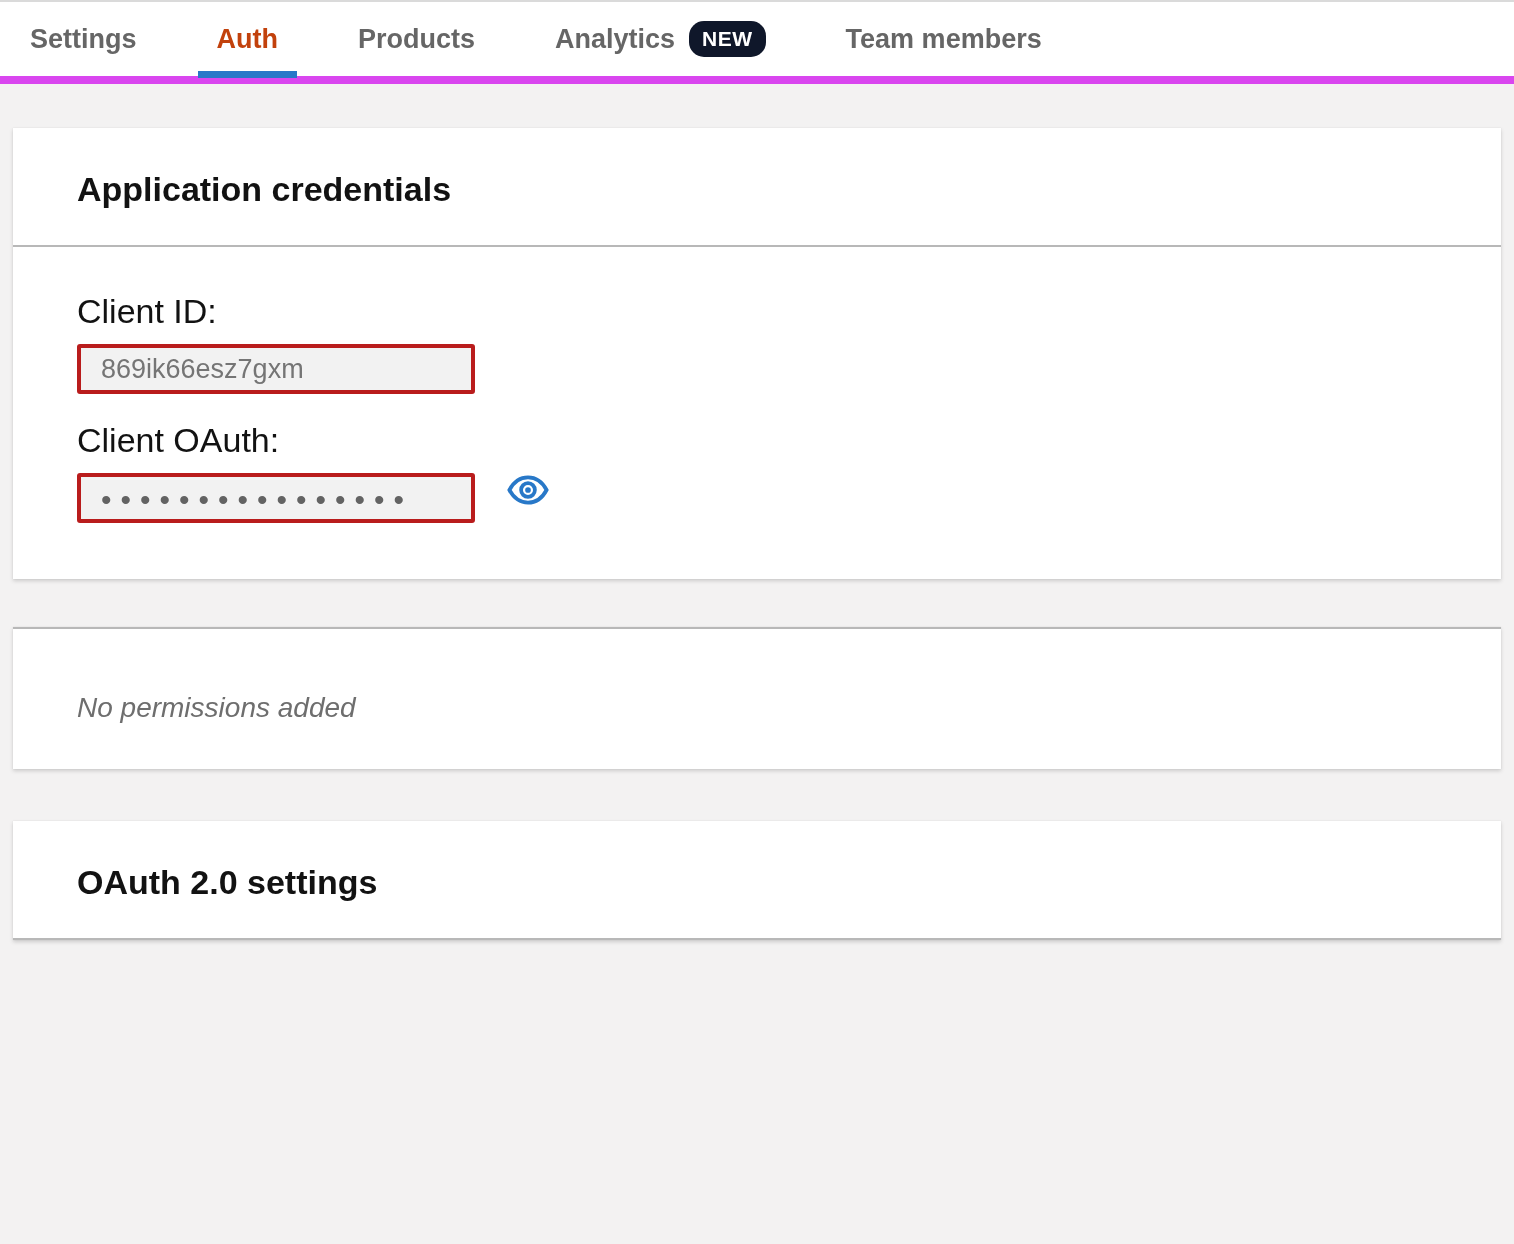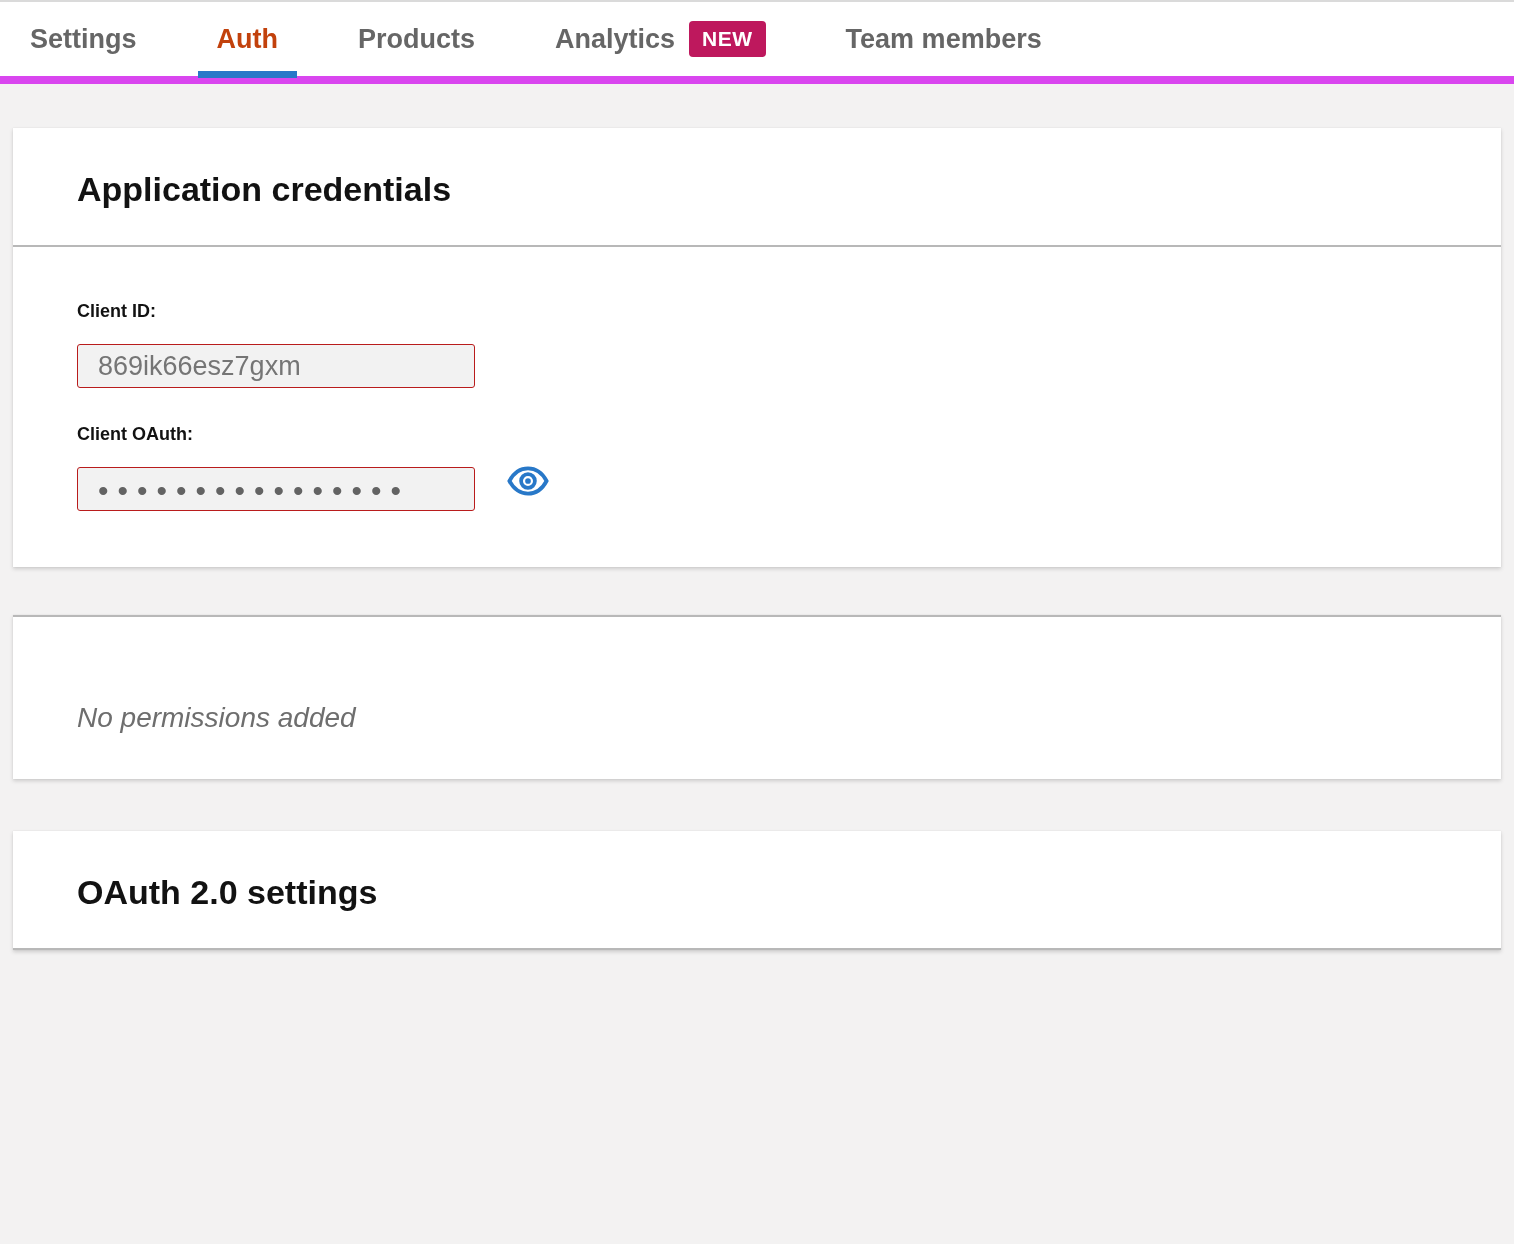--- a/index.html
+++ b/index.html
@@ -40,27 +40,27 @@
     position: absolute;
     bottom: -2px;
     left: -19px;
     right: -19px;
     height: 7px;
     background: #2878c8;
   }
   .badge {
     display: inline-block;
     margin-left: 14px;
-    background: #be185d;
+    background: #0f172a;
     color: #ffffff;
     font-size: 21px;
     font-weight: 700;
     line-height: 1;
     padding: 7px 13px 8px;
-    border-radius: 4px;
+    border-radius: 15px;
     letter-spacing: 0.5px;
   }
 
   
   .card {
     margin: 0 13px;
     background: #ffffff;
     box-shadow: 0 2px 4px rgba(0,0,0,0.16), 0 0 1px rgba(0,0,0,0.10);
   }
   .card-credentials { margin-top: 44px; }
@@ -72,33 +72,33 @@
     margin: 0;
     font-size: 34px;
     font-weight: 700;
     color: #121212;
   }
   .divider { height: 2px; background: #b8b8b8; }
 
   
   .card-credentials .card-body { padding: 48px 64px 56px; }
   .field-label {
-    font-size: 18px;
-    font-weight: 700;
+    font-size: 34px;
+    font-weight: 400;
     color: #121212;
     line-height: 33px;
   }
   .field-label + .field-label,
   .spaced { margin-top: 30px; }
   .value-box {
     margin-top: 16px;
     width: 398px;
-    height: 44px;
+    height: 50px;
     background: #f2f2f2;
-    border: 1px solid #b91c1c;
+    border: 4px solid #b91c1c;
     border-radius: 3px;
     display: flex;
     align-items: center;
     padding-left: 20px;
     font-size: 27px;
     color: #757575;
   }
   .secret-row {
     display: flex;
     align-items: center;
@@ -117,21 +117,21 @@
     border: none;
     padding: 0;
     margin: 0;
     cursor: pointer;
     display: flex;
     align-items: center;
     justify-content: center;
   }
 
   
-  .card-permissions .card-body { padding: 84px 64px 44px; }
+  .card-permissions .card-body { padding: 62px 64px 44px; }
   .empty-text {
     font-size: 28px;
     font-style: italic;
     color: #6e6e6e;
     line-height: 34px;
   }
 
   
   .card-oauth .card-body {
     position: relative;

